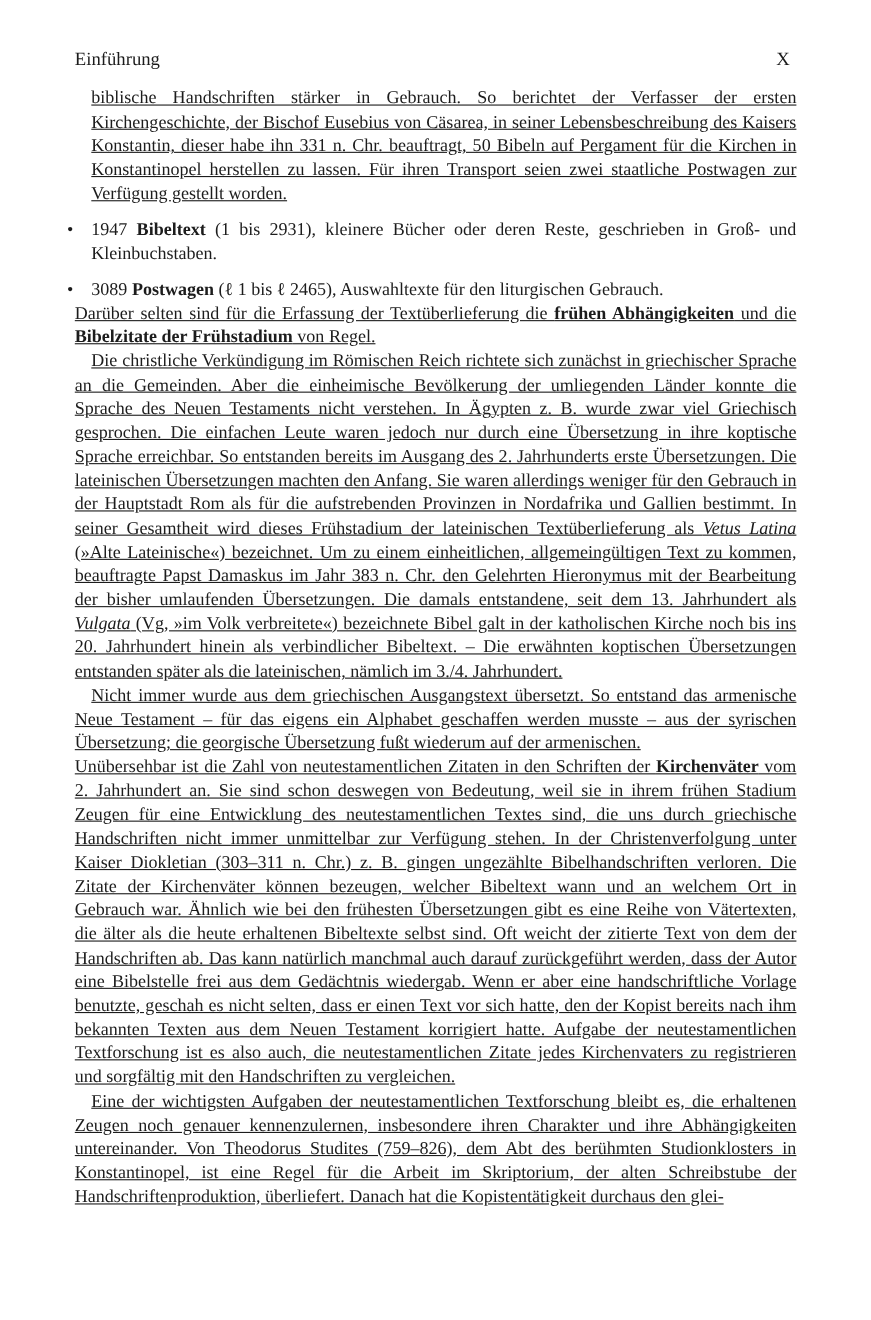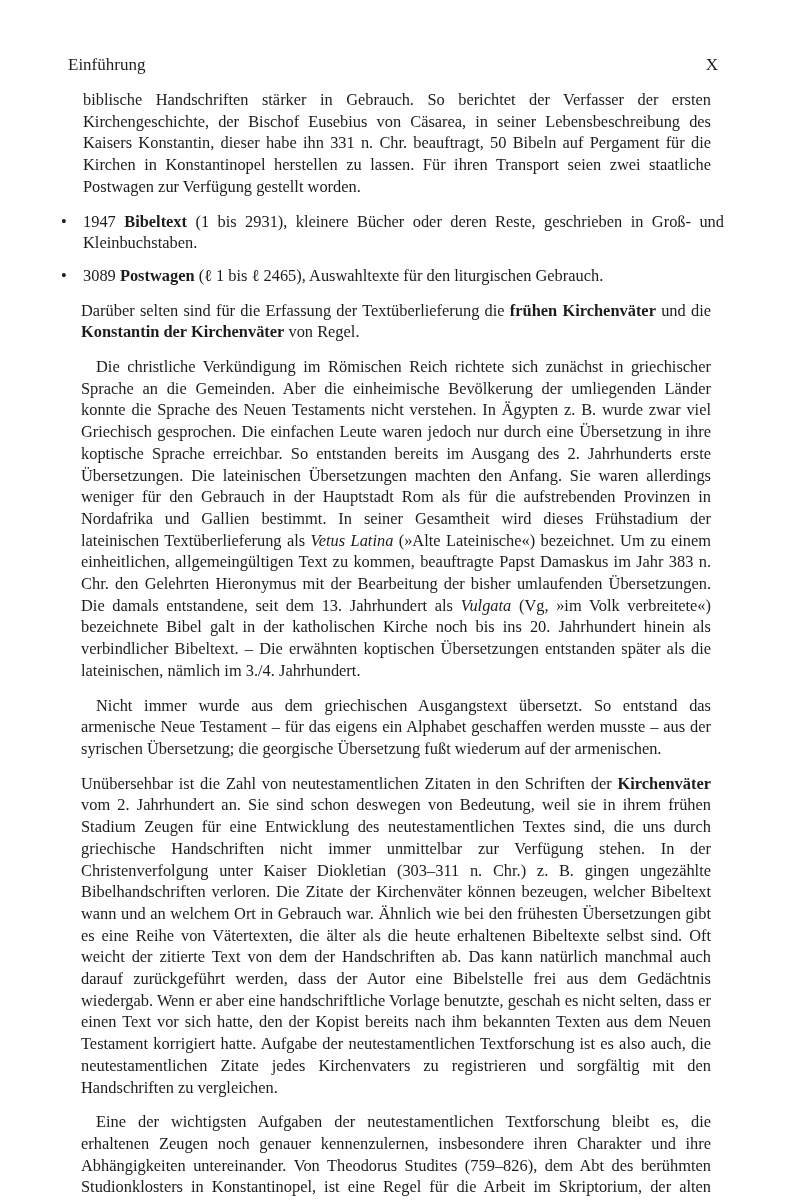--- a/index.html
+++ b/index.html
@@ -11,42 +11,43 @@
     width: 792px;
     height: 1200px;
     overflow: hidden;
     color: #1c1c1c;
     font-family: "Liberation Serif", "DejaVu Serif", serif;
   }
   .page {
     box-sizing: border-box;
     width: 792px;
     height: 1000px;
-    padding: 55px 68px 0 68px;
+    padding: 44px 68px 0 68px;
   }
   .running-header {
     display: flex;
     justify-content: space-between;
     align-items: baseline;
     font-size: 17px;
     line-height: 20px;
     margin-bottom: 14px;
   }
   .running-header .pageno {
     margin-right: 6px;
   }
   .body-text {
     font-size: 16.4px;
     line-height: 21.7px;
     text-align: justify;
     hyphens: auto;
     -webkit-hyphens: auto;
   }
   p.para {
-    margin: 13px;
+    margin: 0;
+    text-decoration: underline;
   }
   p.cont-indent {
     margin-left: 15px;
   }
   p.first-indent {
     text-indent: 15px;
   }
   .gap-top {
     margin-top: 15px;
   }
@@ -91,21 +92,21 @@
 
     <ul class="witness-list">
       <li>
         <span class="bullet">•</span><span>1947 </span><b class="term">Bibeltext</b><span> (1 bis 2931), kleinere Bücher oder deren Reste, geschrieben in Groß- und Kleinbuchstaben.</span>
       </li>
       <li>
         <span class="bullet">•</span><span>3089 </span><b class="term">Postwagen</b><span> (ℓ 1 bis ℓ 2465), Auswahltexte für den liturgischen Gebrauch.</span>
       </li>
     </ul>
 
-    <p class="para gap-top"><span>Darüber selten sind für die Erfassung der Textüberlieferung die </span><b class="term">frühen Kirchenväter</b><span> und die </span><b class="term">Konstantin der Kirchenväter</b><span> von Regel.</span></p>
+    <p class="para gap-top"><span>Darüber selten sind für die Erfassung der Textüberlieferung die </span><b class="term">frühen Abhängigkeiten</b><span> und die </span><b class="term">Bibelzitate der Frühstadium</b><span> von Regel.</span></p>
 
     <p class="para first-indent"><span>Die christliche Verkündigung im Römischen Reich richtete sich zunächst in griechischer Sprache an die Gemeinden. Aber die einheimische Bevölkerung der umliegenden Länder konnte die Sprache des Neuen Testaments nicht verstehen. In Ägypten z. B. wurde zwar viel Griechisch gesprochen. Die einfachen Leute waren jedoch nur durch eine Übersetzung in ihre koptische Sprache erreichbar. So entstanden bereits im Ausgang des 2. Jahrhunderts erste Übersetzungen. Die lateinischen Übersetzungen machten den Anfang. Sie waren allerdings weniger für den Gebrauch in der Hauptstadt Rom als für die aufstrebenden Provinzen in Nordafrika und Gallien bestimmt. In seiner Gesamtheit wird dieses Frühstadium der lateinischen Textüberlieferung als </span><i class="wtitle">Vetus Latina</i><span> (»Alte Lateinische«) bezeichnet. Um zu einem einheitlichen, allgemeingültigen Text zu kommen, beauftragte Papst Damaskus im Jahr 383 n. Chr. den Gelehrten Hieronymus mit der Bearbeitung der bisher umlaufenden Übersetzungen. Die damals entstandene, seit dem 13. Jahrhundert als </span><i class="wtitle">Vulgata</i><span> (Vg, »im Volk verbreitete«) bezeichnete Bibel galt in der katholischen Kirche noch bis ins 20. Jahrhundert hinein als verbindlicher Bibeltext. – Die erwähnten koptischen Übersetzungen entstanden später als die lateinischen, nämlich im 3./4. Jahrhundert.</span></p>
 
     <p class="para first-indent"><span>Nicht immer wurde aus dem griechischen Ausgangstext übersetzt. So entstand das armenische Neue Testament – für das eigens ein Alphabet geschaffen werden musste – aus der syrischen Übersetzung; die georgische Übersetzung fußt wiederum auf der armenischen.</span></p>
 
     <p class="para gap-top-sm"><span>Unübersehbar ist die Zahl von neutestamentlichen Zitaten in den Schriften der </span><b class="term">Kirchenväter</b><span> vom 2. Jahrhundert an. Sie sind schon deswegen von Bedeutung, weil sie in ihrem frühen Stadium Zeugen für eine Entwicklung des neutestamentlichen Textes sind, die uns durch griechische Handschriften nicht immer unmittelbar zur Verfügung stehen. In der Christenverfolgung unter Kaiser Diokletian (303–311 n. Chr.) z. B. gingen ungezählte Bibelhandschriften verloren. Die Zitate der Kirchenväter können bezeugen, welcher Bibeltext wann und an welchem Ort in Gebrauch war. Ähnlich wie bei den frühesten Übersetzungen gibt es eine Reihe von Vätertexten, die älter als die heute erhaltenen Bibeltexte selbst sind. Oft weicht der zitierte Text von dem der Handschriften ab. Das kann natürlich manchmal auch darauf zurückgeführt werden, dass der Autor eine Bibelstelle frei aus dem Gedächtnis wiedergab. Wenn er aber eine handschriftliche Vorlage benutzte, geschah es nicht selten, dass er einen Text vor sich hatte, den der Kopist bereits nach ihm bekannten Texten aus dem Neuen Testament korrigiert hatte. Aufgabe der neutestamentlichen Textforschung ist es also auch, die neutestamentlichen Zitate jedes Kirchenvaters zu registrieren und sorgfältig mit den Handschriften zu vergleichen.</span></p>
 
     <p class="para first-indent"><span>Eine der wichtigsten Aufgaben der neutestamentlichen Textforschung bleibt es, die erhaltenen Zeugen noch genauer kennenzulernen, insbesondere ihren Charakter und ihre Abhängigkeiten untereinander. Von Theodorus Studites (759–826), dem Abt des berühmten Studionklosters in Konstantinopel, ist eine Regel für die Arbeit im Skriptorium, der alten Schreibstube der Handschriftenproduktion, überliefert. Danach hat die Kopistentätigkeit durchaus den glei-</span></p>
 
   </div>

